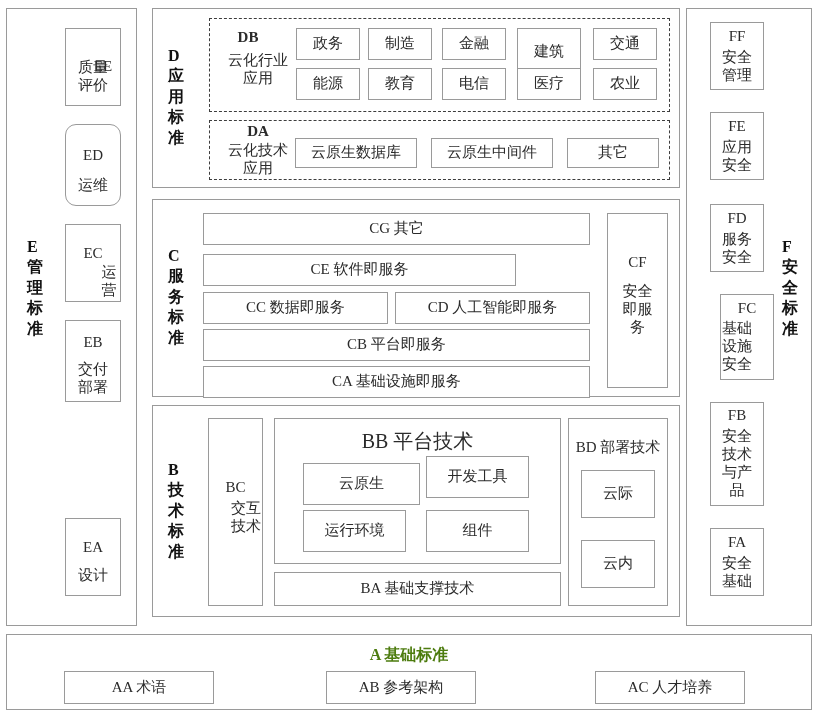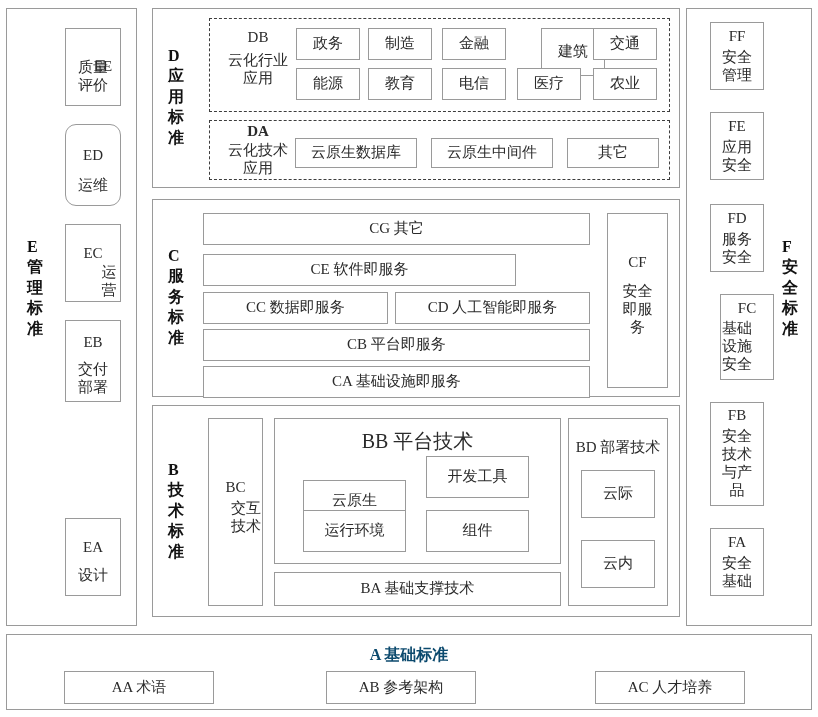--- a/index.html
+++ b/index.html
@@ -72,21 +72,21 @@
   
   .ml {
     white-space: pre-line;
   }
   .hdr {
     position: absolute;
     box-sizing: border-box;
     text-align: center;
     font-weight: bold;
     font-size: 16px;
-    color: #0c4a6e;
+    color: #4d7c0f;
   }
 </style>
 </head>
 <body>
 
 <div id="canvas">
 
   <div class="bx" style="left:6px; top:8px; width:131px; height:618px;"></div>
   <div class="vlabel" style="left:14px; top:228px; width:42px; height:120px;">E
 管
@@ -166,28 +166,28 @@
 基础</div>
 
   <div class="bx" style="left:152px; top:8px; width:528px; height:180px;"></div>
   <div class="vlabel" style="left:160px; top:32px; width:32px; height:130px;">D
 应
 用
 标
 准</div>
 
   <div class="bx-dash" style="left:209px; top:18px; width:461px; height:94px;"></div>
-  <div class="lbl" style="left:218px; top:28px; width:80px; height:18px; font-weight:normal;">DB</div>
+  <div class="lbl" style="left:208px; top:28px; width:80px; height:18px; font-weight:bold;">DB</div>
   <div class="lbl ml" style="left:216px; top:46px; width:84px; height:46px;">云化行业
 应用</div>
 
   <div class="cell" style="left:296px; top:28px; width:64px; height:32px;">政务</div>
   <div class="cell" style="left:368px; top:28px; width:64px; height:32px;">制造</div>
   <div class="cell" style="left:442px; top:28px; width:64px; height:32px;">金融</div>
-  <div class="cell" style="left:517px; top:28px; width:64px; height:48px;margin-left:24px;">建筑</div>
+  <div class="cell" style="left:517px; top:28px; width:64px; height:48px;">建筑</div>
   <div class="cell" style="left:593px; top:28px; width:64px; height:32px;">交通</div>
 
   <div class="cell" style="left:296px; top:68px; width:64px; height:32px;">能源</div>
   <div class="cell" style="left:368px; top:68px; width:64px; height:32px;">教育</div>
   <div class="cell" style="left:442px; top:68px; width:64px; height:32px;">电信</div>
   <div class="cell" style="left:517px; top:68px; width:64px; height:32px;">医疗</div>
   <div class="cell" style="left:593px; top:68px; width:64px; height:32px;">农业</div>
 
   <div class="bx-dash" style="left:209px; top:120px; width:461px; height:60px;"></div>
   <div class="lbl" style="left:218px; top:122px; width:80px; height:18px; font-weight:bold;">DA</div>
@@ -230,21 +230,21 @@
 
   <div class="cell" style="left:208px; top:418px; width:55px; height:188px;">
       <span style="position:relative; top:-24px;">BC</span>
     </div>
   <div class="lbl ml" style="left:208px; top:494px; width:55px; height:46px;padding-left:21px;">交互
 技术</div>
 
   <div class="bx" style="left:274px; top:418px; width:287px; height:146px;"></div>
   <div class="hdr" style="left:274px; top:428px; width:287px; height:20px; font-weight:normal; font-size:20px; color:#2b2b2b;">BB 平台技术</div>
 
-  <div class="cell" style="left:303px; top:480px; width:103px; height:42px;">云原生</div>
+  <div class="cell" style="left:303px; top:463px; width:117px; height:42px;">云原生</div>
   <div class="cell" style="left:426px; top:456px; width:103px; height:42px;">开发工具</div>
   <div class="cell" style="left:303px; top:510px; width:103px; height:42px;">运行环境</div>
   <div class="cell" style="left:426px; top:510px; width:103px; height:42px;">组件</div>
 
   <div class="cell" style="left:274px; top:572px; width:287px; height:34px;">BA 基础支撑技术</div>
 
   <div class="bx" style="left:568px; top:418px; width:100px; height:188px;"></div>
   <div class="hdr" style="left:568px; top:438px; width:100px; height:20px; font-weight:normal; font-size:15px; color:#2b2b2b;">BD 部署技术</div>
 
   <div class="cell" style="left:581px; top:470px; width:74px; height:48px;">云际</div>

